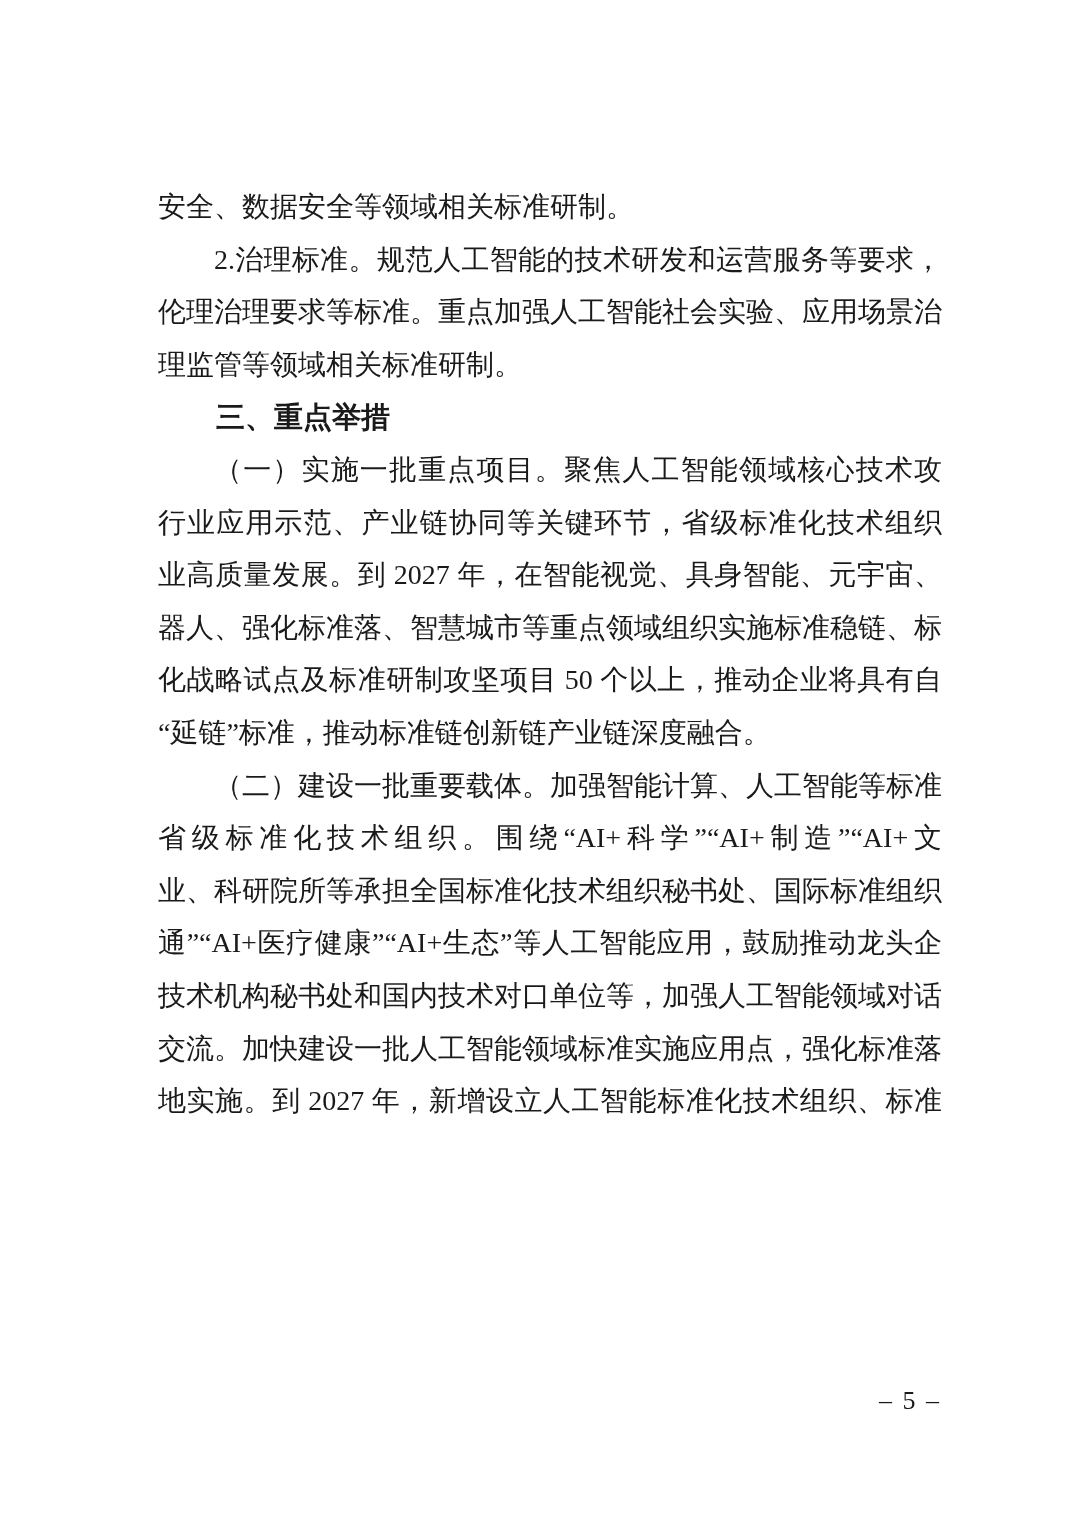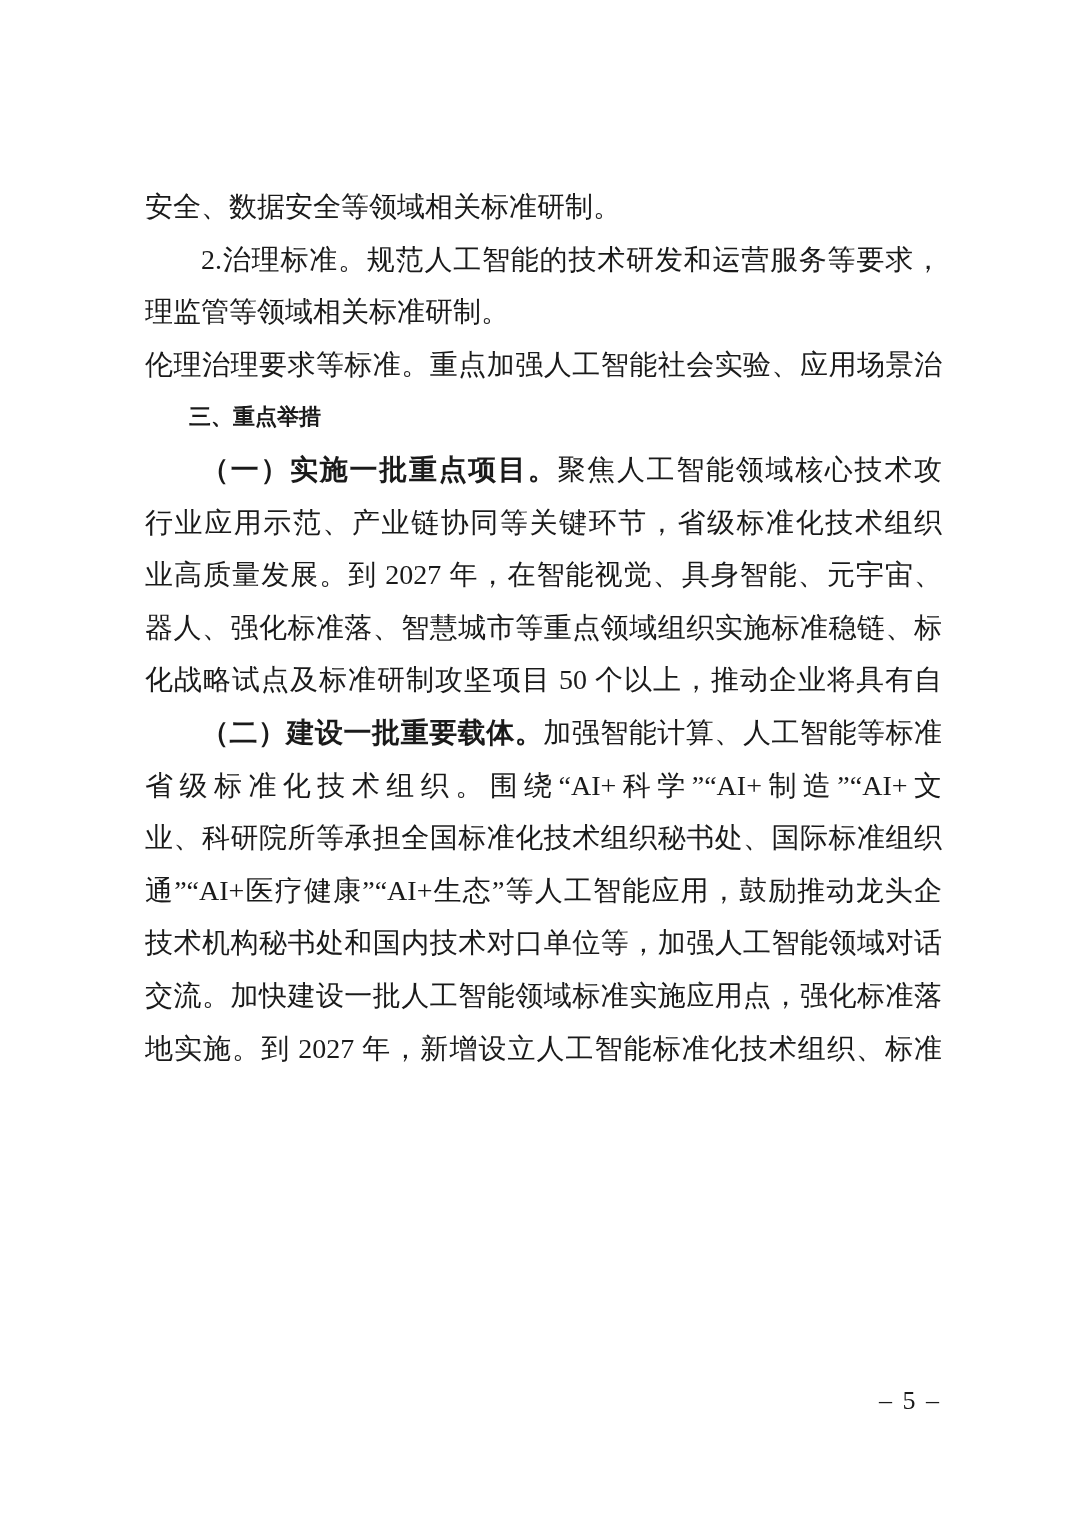--- a/index.html
+++ b/index.html
@@ -20,67 +20,69 @@
     left: 145px;
     top: 181px;
     width: 797px;
     font-family: "Liberation Serif", "DejaVu Serif", serif;
     font-size: 28px;
   }
   .line {
     height: 52.6px;
     line-height: 52.6px;
     overflow: hidden;
+    margin-left: 13px;
   }
   .line.fill {
     text-align: justify;
     text-align-last: justify;
   }
   .line.indent {
     text-indent: 2em;
   }
   .line.heading {
     font-family: "Liberation Sans", "DejaVu Sans", sans-serif;
     font-weight: 700;
-    font-size: 22px;
+    font-size: 29px;
   }
   .lead {
-    font-weight: 700;
+    font-weight: 400;
   }
   .pagenum {
     position: absolute;
     right: 139px;
     top: 1386px;
     font-family: "Liberation Serif", "DejaVu Serif", serif;
     font-size: 26px;
     letter-spacing: 2px;
     color: #1a1a1a;
   }
 </style>
 </head>
 <body>
 
 <div class="page">
 
   <div class="textblock">
 
     <div class="line">安全、数据安全等领域相关标准研制。</div>
     <div class="line fill indent">2.治理标准。规范人工智能的技术研发和运营服务等要求，包</div>
+    <div class="line fill">伦理治理要求等标准。重点加强人工智能社会实验、应用场景治</div>
     <div class="line">理监管等领域相关标准研制。</div>
-    <div class="line fill">伦理治理要求等标准。重点加强人工智能社会实验、应用场景治</div>
 
     <div class="line heading indent">三、重点举措</div>
 
     <div class="line fill indent">
       <span class="lead">（一）实施一批重点项目。</span><span>聚焦人工智能领域核心技术攻关、</span>
     </div>
     <div class="line fill">行业应用示范、产业链协同等关键环节，省级标准化技术组织</div>
     <div class="line fill">业高质量发展。到 2027 年，在智能视觉、具身智能、元宇宙、机</div>
     <div class="line fill">器人、强化标准落、智慧城市等重点领域组织实施标准稳链、标准</div>
     <div class="line fill">化战略试点及标准研制攻坚项目 50 个以上，推动企业将具有自主</div>
+    <div class="line">“延链”标准，推动标准链创新链产业链深度融合。</div>
 
     <div class="line fill indent">
       <span class="lead">（二）建设一批重要载体。</span><span>加强智能计算、人工智能等标准</span>
     </div>
     <div class="line fill">省级标准化技术组织。围绕“AI+科学”“AI+制造”“AI+文化”“AI+交</div>
     <div class="line fill">业、科研院所等承担全国标准化技术组织秘书处、国际标准组织</div>
     <div class="line fill">通”“AI+医疗健康”“AI+生态”等人工智能应用，鼓励推动龙头企</div>
     <div class="line fill">技术机构秘书处和国内技术对口单位等，加强人工智能领域对话</div>
     <div class="line fill">交流。加快建设一批人工智能领域标准实施应用点，强化标准落</div>
     <div class="line fill">地实施。到 2027 年，新增设立人工智能标准化技术组织、标准实</div>

